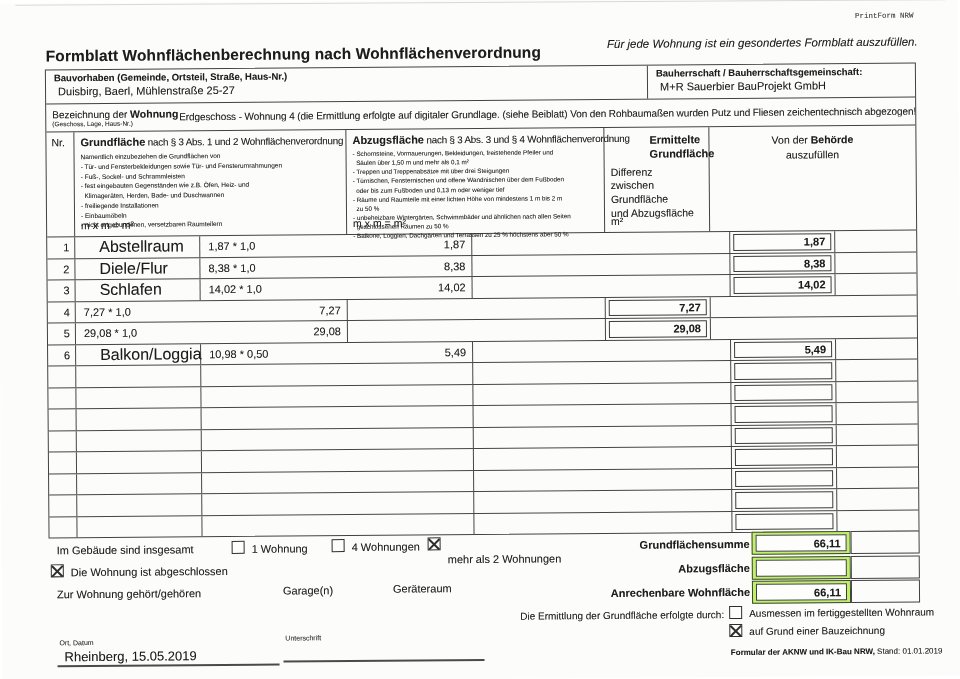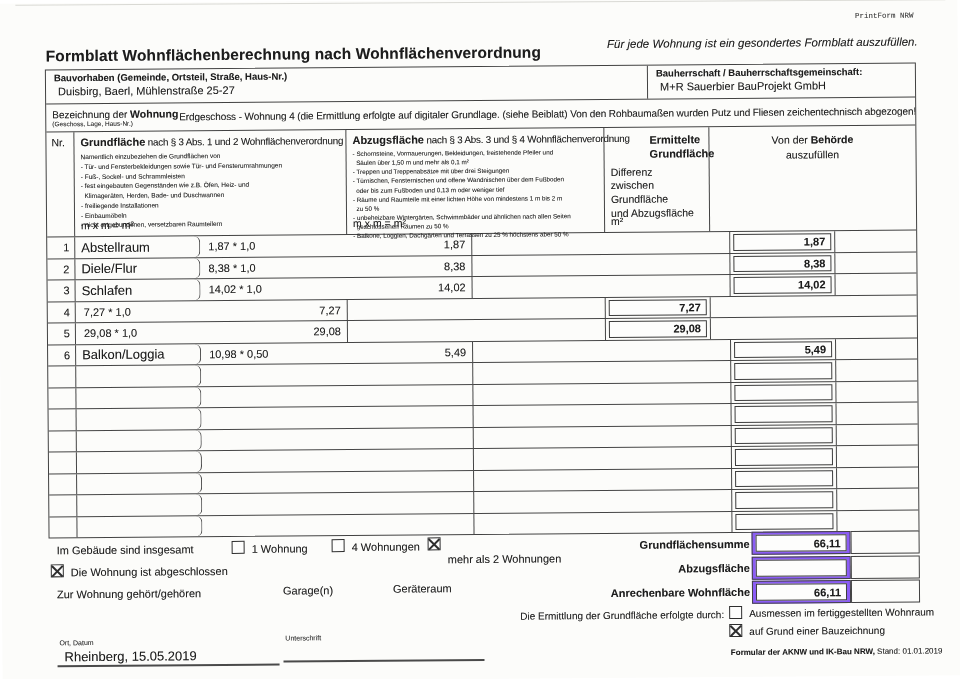--- a/index.html
+++ b/index.html
@@ -51,30 +51,30 @@
   .erm-bold { font-weight: bold; font-size: 11px; line-height: 1.3; white-space: pre-line; margin-left: 39px; }
   .erm-rest { font-size: 10.5px; line-height: 1.3; margin-top: 4px; white-space: pre-line; }
   .th-beh { text-align: center; padding-top: 6px; font-size: 10.5px; line-height: 1.4; }
 
   .tbody { height: 300px; display: flex; flex-direction: column; }
   .trow { flex: 1; display: flex; border-bottom: 1.2px solid #454545; }
   .trow:last-child { border-bottom: none; }
   .td { border-right: 1.2px solid #454545; display: flex; align-items: center; }
   .td:last-child { border-right: none; }
   .td-nr { justify-content: flex-end; padding-right: 5px; font-size: 11px; }
-  .td-raum { padding-left: 6px; font-size: 13px; white-space: nowrap; border-radius: 6px; }
+  .td-raum { padding-left: 24px; font-size: 16px; white-space: nowrap; }
   .td-gru { justify-content: space-between; padding: 0 6px 0 8px; font-size: 11px; }
   .td-erm { padding: 2px 3px; }
   .vbox { width: 100%; height: 100%; border: 1.5px solid #3c3c3c; background: #fdfdfc;
     display: flex; align-items: center; justify-content: flex-end;
     padding-right: 5px; font-size: 11px; font-weight: bold; }
 
   .sum-label { position: absolute; right: 212px; font-size: 11px; font-weight: bold; white-space: nowrap; }
   .sum-cell { position: absolute; left: 750px; width: 99px; height: 23px;
-    border: 1.5px solid #424242; padding: 2px 3px; background: #8b5cf6; }
+    border: 1.5px solid #424242; padding: 2px 3px; background: #bef264; }
   .beh-cell { position: absolute; left: 849px; width: 69px; height: 23px;
     border: 1.5px solid #424242; background: #fcfcfa; }
 
   .txt11 { font-size: 11px; white-space: nowrap; }
   .txt10 { font-size: 10px; white-space: nowrap; }
   .tiny { font-size: 7px; color: #333; white-space: nowrap; }
 
   .checkbox { position: absolute; width: 13px; height: 13px; border: 1.6px solid #2e2e2e; background: #fdfdfc; }
   .checkbox.checked::before, .checkbox.checked::after { content: ""; position: absolute;
     left: -2px; right: -2px; top: 4.5px; height: 1.6px; background: #2e2e2e; }

